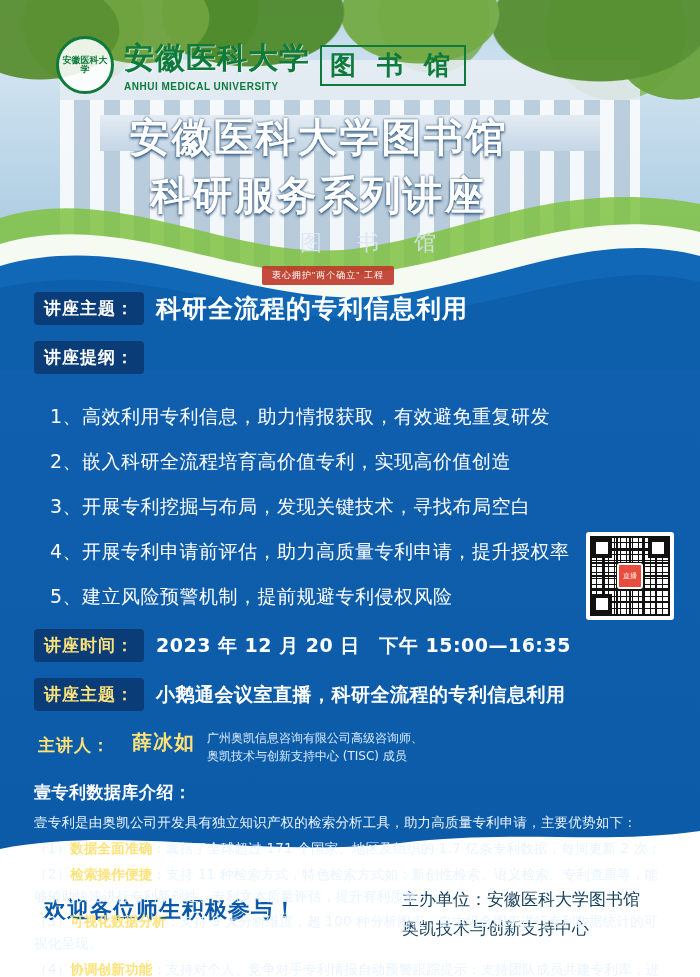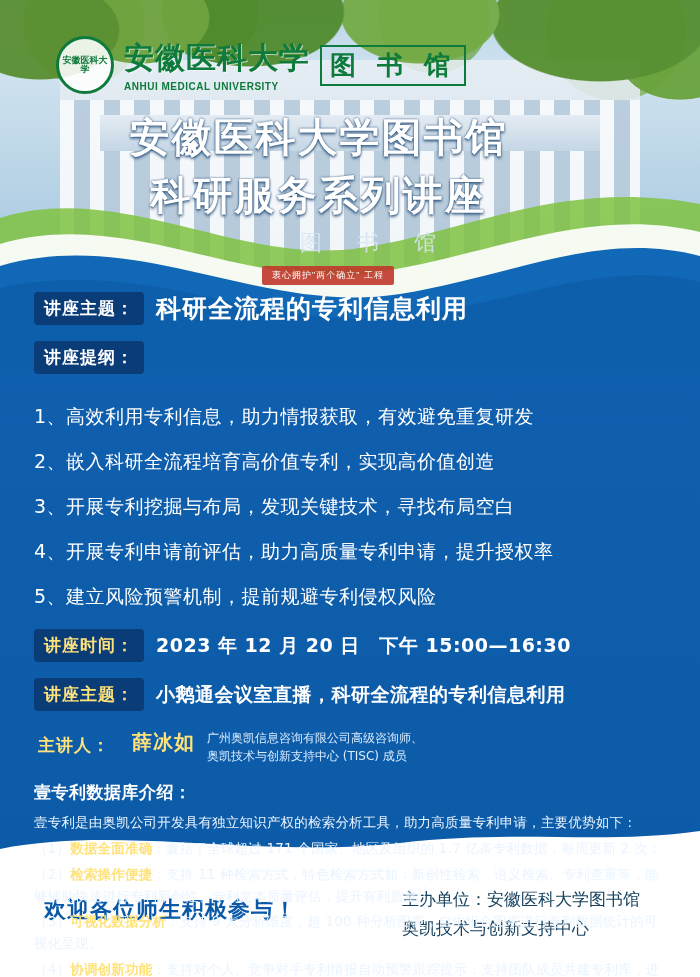--- a/index.html
+++ b/index.html
@@ -130,21 +130,21 @@
   .topic-value {
     font-family:"DejaVu Sans", sans-serif;
     font-size:25px; font-weight:bold; color:#ffffff; letter-spacing:1px;
   }
 
   .outline-list { padding: 14px 34px 0 34px; }
   .outline-list li {
     list-style:none;
     font-family:"DejaVu Sans", sans-serif;
     font-size:19px; color:#ffffff; letter-spacing:.5px;
-    margin: 0 0 19px 0;
+    margin: 0 0 19px 16px;
   }
 
   .meta-value {
     font-family:"DejaVu Sans", sans-serif;
     font-size:19px; font-weight:bold; color:#ffffff; letter-spacing:.5px;
   }
   .speaker-name {
     font-family:"DejaVu Sans", sans-serif;
     font-size:20px; font-weight:bold; color:#ffe27a; letter-spacing:1px;
   }
@@ -270,21 +270,21 @@
     <ul class="outline-list">
       <li>1、高效利用专利信息，助力情报获取，有效避免重复研发</li>
       <li>2、嵌入科研全流程培育高价值专利，实现高价值创造</li>
       <li>3、开展专利挖掘与布局，发现关键技术，寻找布局空白</li>
       <li>4、开展专利申请前评估，助力高质量专利申请，提升授权率</li>
       <li>5、建立风险预警机制，提前规避专利侵权风险</li>
     </ul>
 
     <div class="row" style="margin-top:2px;">
       <span class="tag tag-yellow">讲座时间：</span>
-      <span class="meta-value">2023 年 12 月 20 日　下午 15:00—16:30</span>
+      <span class="meta-value">2023 年 12 月 20 日　下午 15:00—16:35</span>
     </div>
 
     <div class="row" style="margin-top:16px;">
       <span class="tag tag-yellow">讲座主题：</span>
       <span class="meta-value">小鹅通会议室直播，科研全流程的专利信息利用</span>
     </div>
 
     <div class="row" style="margin-top:18px; align-items:flex-start;">
       <span class="tag tag-yellow" style="background:transparent; padding-left:4px;">主讲人：</span>
       <span class="speaker-name">薛冰如</span>
@@ -304,20 +304,28 @@
         <span>（2）</span><span class="hl">检索操作便捷</span><span>：支持 11 种检索方式，特色检索方式如：新创性检索、语义检索、专利查重等，能够辅助快速进行专利新创性、专利文本质量评估，提升有利质量；</span>
       </p>
       <p>
         <span>（3）</span><span class="hl">可视化数据分析</span><span>：支持 9 大分析维度，超 100 种分析图表，自由组合图表进行专利数据统计的可视化呈现。</span>
       </p>
       <p>
         <span>（4）</span><span class="hl">协调创新功能</span><span>：支持对个人、竞争对手专利情报自动预警跟踪提示；支持团队成员共建专利库，进行深度数据处理及分析，满足团队协同创新需要。</span>
       </p>
     </div>
 
+    <div class="qr-box">
+      <div class="qr-inner">
+        <span class="qr-eye tl"></span>
+        <span class="qr-eye tr"></span>
+        <span class="qr-eye bl"></span>
+        <span class="qr-center">直播</span>
+      </div>
+    </div>
   </div>
 
   <div class="footer-wave">
     <svg width="700" height="40" viewBox="0 0 700 40" preserveAspectRatio="none">
       <path d="M0,30 C120,6 260,40 400,24 C520,10 600,26 700,12 L700,40 L0,40 Z" fill="#ffffff"></path>
     </svg>
   </div>
 
   <div class="footer"></div>
   <div class="welcome">欢迎各位师生积极参与！</div>

